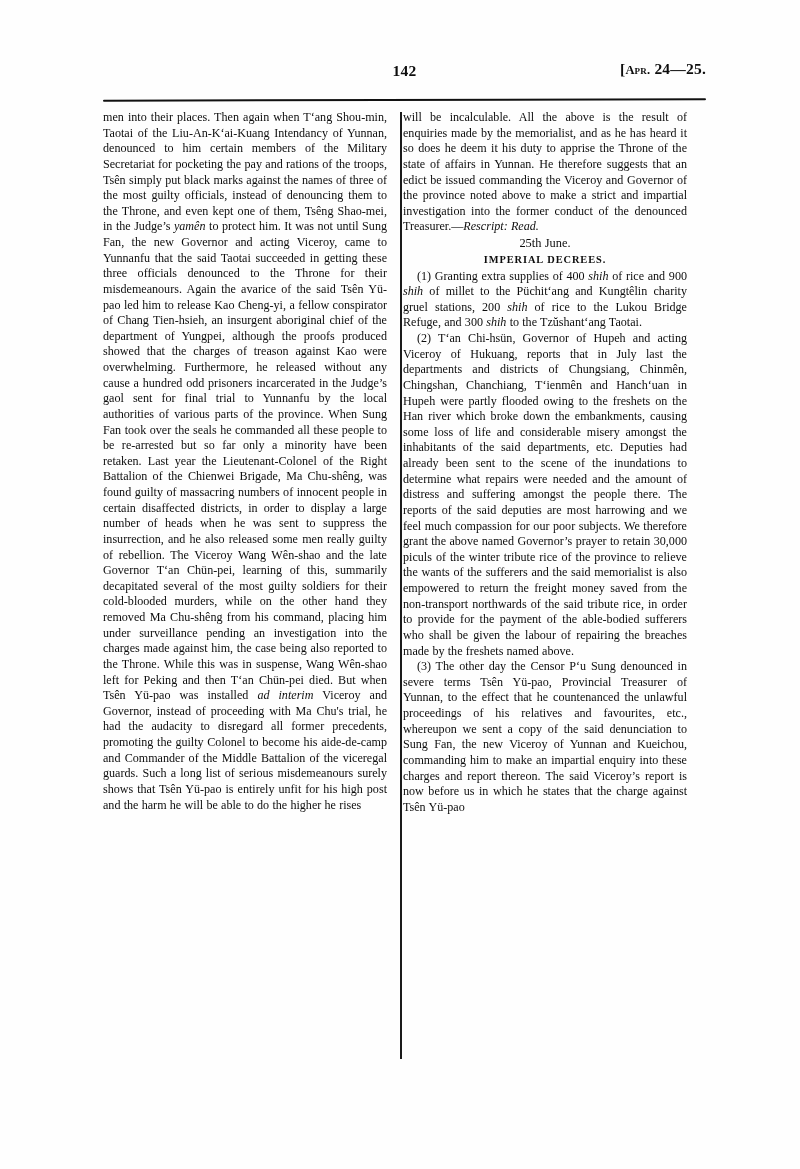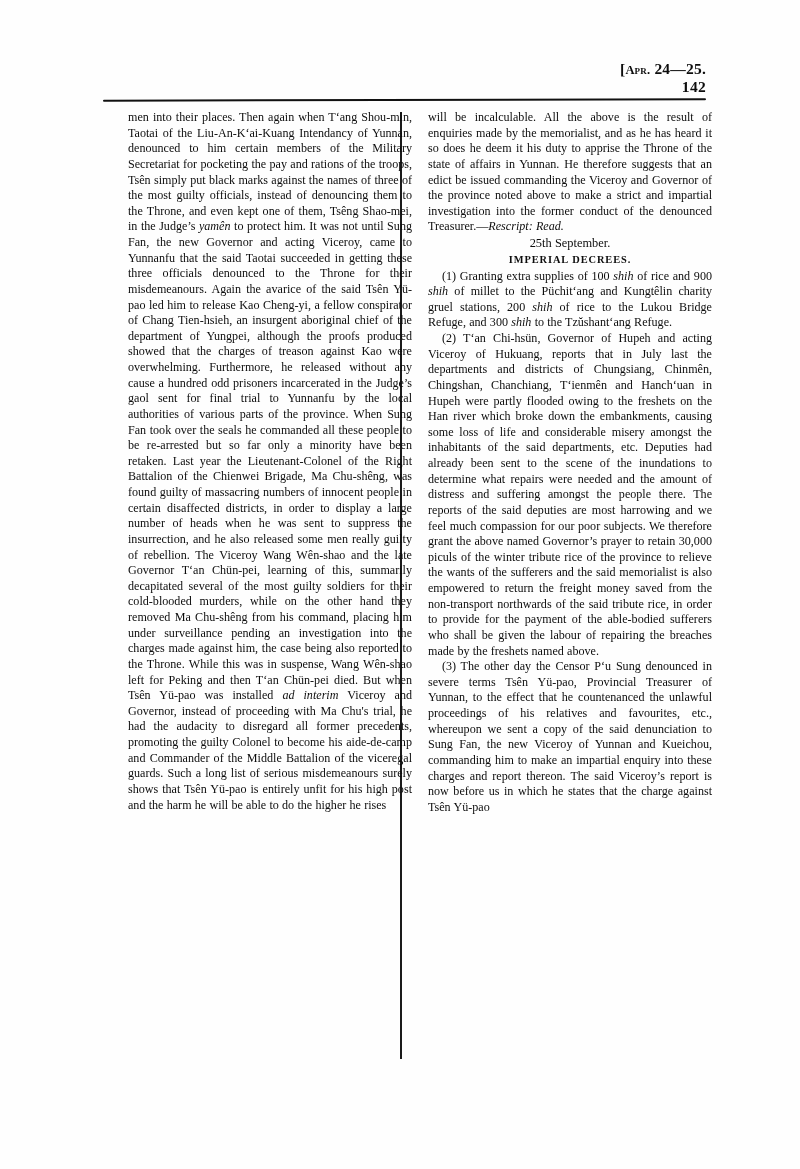--- a/index.html
+++ b/index.html
@@ -28,22 +28,22 @@
   #running-head {
     position: absolute;
     left: 103px;
     top: 62px;
     width: 603px;
     height: 24px;
   }
   .folio {
     position: absolute;
     left: 0; right: 0;
-    top: 16px;
-    text-align: right;
+    top: 0;
+    text-align: center;
     font-size: 15.5px;
     font-weight: bold;
     letter-spacing: 0.3px;
   }
   .head-right {
     position: absolute;
     right: 0;
     top: -2px;
     font-size: 15.5px;
     font-weight: bold;
@@ -80,21 +80,20 @@
     position: absolute;
     top: 0;
     width: 284px;
     font-size: 12.1px;
     line-height: 15.62px;
     text-align: justify;
     text-justify: inter-word;
     -webkit-hyphens: none;
     hyphens: none;
     word-spacing: 0.2px;
-    margin-left: 25px;
   }
   #col-left  { left: 0px; }
   #col-right { left: 300px; }
 
   #col-divider {
     position: absolute;
     left: 297px;
     top: 2px;
     width: 1.6px;
     height: 947px;
@@ -148,25 +147,25 @@
     <div id="col-divider"></div>
 
     <div class="col" id="col-left">
       <p><span>men into their places.  Then again when T‘ang Shou-min, Taotai of the Liu-An-K‘ai-Kuang Intendancy of Yunnan, denounced to him certain members of the Military Secretariat for pocketing the pay and rations of the troops, Tsên simply put black marks against the names of three of the most guilty officials, instead of denouncing them to the Throne, and even kept one of them, Tsêng Shao-mei, in the Judge’s </span><i>yamên</i><span> to protect him.  It was not until Sung Fan, the new Governor and acting Viceroy, came to Yunnanfu that the said Taotai succeeded in getting these three officials denounced to the Throne for their misdemeanours.  Again the avarice of the said Tsên Yü-pao led him to release Kao Cheng-yi, a fellow conspirator of Chang Tien-hsieh, an insurgent aboriginal chief of the department of Yungpei, although the proofs produced showed that the charges of treason against Kao were overwhelming.  Furthermore, he released without any cause a hundred odd prisoners incarcerated in the Judge’s gaol sent for final trial to Yunnanfu by the local authorities of various parts of the province.  When Sung Fan took over the seals he commanded all these people to be re-arrested but so far only a minority have been retaken.  Last year the Lieutenant-Colonel of the Right Battalion of the Chienwei Brigade, Ma Chu-shêng, was found guilty of massacring numbers of innocent people in certain disaffected districts, in order to display a large number of heads when he was sent to suppress the insurrection, and he also released some men really guilty of rebellion.  The Viceroy Wang Wên-shao and the late Governor T‘an Chün-pei, learning of this, summarily decapitated several of the most guilty soldiers for their cold-blooded murders, while on the other hand they removed Ma Chu-shêng from his command, placing him under surveillance pending an investigation into the charges made against him, the case being also reported to the Throne.  While this was in suspense, Wang Wên-shao left for Peking and then T‘an Chün-pei died.  But when Tsên Yü-pao was installed </span><i>ad interim</i><span> Viceroy and Governor, instead of proceeding with Ma Chu's trial, he had the audacity to disregard all former precedents, promoting the guilty Colonel to become his aide-de-camp and Commander of the Middle Battalion of the viceregal guards.  Such a long list of serious misdemeanours surely shows that Tsên Yü-pao is entirely unfit for his high post and the harm he will be able to do the higher he rises</span></p>
     </div>
 
     <div class="col" id="col-right">
 
       <p><span>will be incalculable.  All the above is the result of enquiries made by the memorialist, and as he has heard it so does he deem it his duty to apprise the Throne of the state of affairs in Yunnan. He therefore suggests that an edict be issued commanding the Viceroy and Governor of the province noted above to make a strict and impartial investigation into the former conduct of the denounced Treasurer.—</span><i>Rescript:</i><i> </i><i>Read.</i></p>
 
-      <p class="centerline">25th September.</p>
+      <p class="centerline">25th June.</p>
 
       <p class="decree-head">IMPERIAL DECREES.</p>
 
-      <p class="indent"><span>(1) Granting extra supplies of 100 </span><i>shih</i><span> of rice and 900 </span><i>shih</i><span> of millet to the Püchit‘ang and Kungtêlin charity gruel stations, 200 </span><i>shih</i><span> of rice to the Lukou Bridge Refuge, and 300 </span><i>shih</i><span> to the Tzŭshant‘ang Refuge.</span></p>
+      <p class="indent"><span>(1) Granting extra supplies of 400 </span><i>shih</i><span> of rice and 900 </span><i>shih</i><span> of millet to the Püchit‘ang and Kungtêlin charity gruel stations, 200 </span><i>shih</i><span> of rice to the Lukou Bridge Refuge, and 300 </span><i>shih</i><span> to the Tzŭshant‘ang Taotai.</span></p>
 
       <p class="indent">(2) T‘an Chi-hsün, Governor of Hupeh and acting Viceroy of Hukuang, reports that in July last the departments and districts of Chungsiang, Chinmên, Chingshan, Chanchiang, T‘ienmên and Hanch‘uan in Hupeh were partly flooded owing to the freshets on the Han river which broke down the embankments, causing some loss of life and considerable misery amongst the inhabitants of the said departments, etc. Deputies had already been sent to the scene of the inundations to determine what repairs were needed and the amount of distress and suffering amongst the people there. The reports of the said deputies are most harrowing and we feel much compassion for our poor subjects.  We therefore grant the above named Governor’s prayer to retain 30,000 piculs of the winter tribute rice of the province to relieve the wants of the sufferers and the said memorialist is also empowered to return the freight money saved from the non-transport northwards of the said tribute rice, in order to provide for the payment of the able-bodied sufferers who shall be given the labour of repairing the breaches made by the freshets named above.</p>
 
       <p class="indent">(3) The other day the Censor P‘u Sung denounced in severe terms Tsên Yü-pao, Provincial Treasurer of Yunnan, to the effect that he countenanced the unlawful proceedings of his relatives and favourites, etc., whereupon we sent a copy of the said denunciation to Sung Fan, the new Viceroy of Yunnan and Kueichou, commanding him to make an impartial enquiry into these charges and report thereon.  The said Viceroy’s report is now before us in which he states that the charge against Tsên Yü-pao</p>
 
     </div>
   </div>
 </div>
 
 </body></html>

